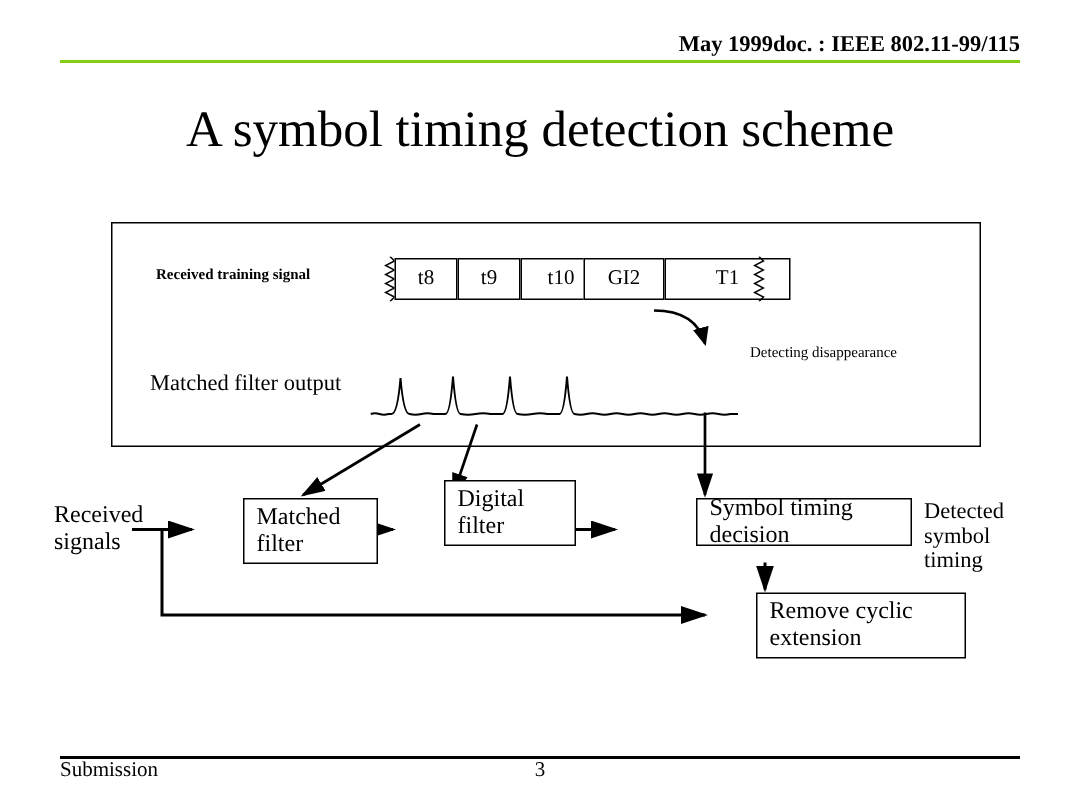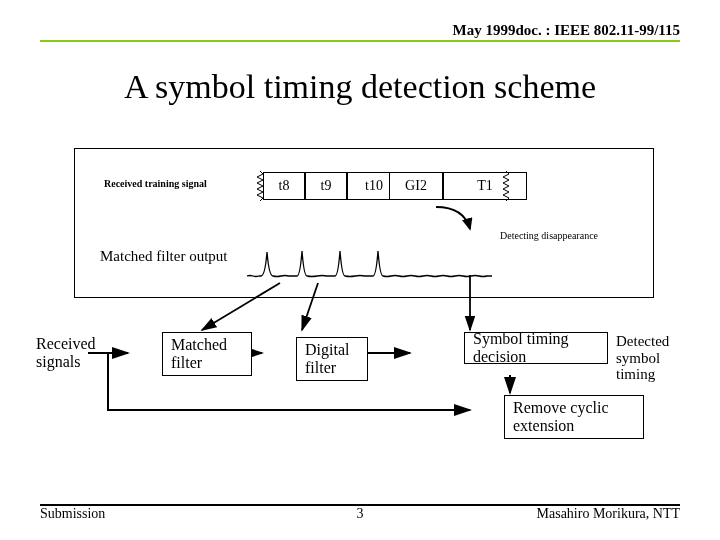--- a/index.html
+++ b/index.html
@@ -192,21 +192,21 @@
 
   <path d="M78,78 L78,135 L440,135" fill="none" stroke="#000" stroke-width="2" marker-end="url(#ah)"></path>
 
   <line x1="480" y1="100" x2="480" y2="118" stroke="#000" stroke-width="2" marker-end="url(#ah)"></line>
 </svg>
 
 <div class="block" style="left:130px;top:332px;width:90px;height:44px">
   <span style="white-space:pre-line">Matched
 filter</span>
 </div>
-<div class="block" style="left:264px;top:337px;width:72px;height:44px">
+<div class="block" style="left:264px;top:320px;width:88px;height:44px">
   <span style="white-space:pre-line">Digital
 filter</span>
 </div>
 <div class="block" style="left:432px;top:332px;width:144px;height:32px">
   <span style="white-space:pre-line">Symbol timing
 decision</span>
 </div>
 <div class="block" style="left:472px;top:395px;width:140px;height:44px">
   <span style="white-space:pre-line">Remove cyclic
 extension</span>
@@ -214,14 +214,13 @@
 
 <div class="dettiming">
   <span>Detected</span><br>
   <span>symbol</span><br>
   <span>timing</span>
 </div>
 
 <div class="pgnum">3</div>
 <div class="footer">
   <span>Submission</span>
-  <span>Masahiro Morikura, NTT</span>
 </div>
 
 </body></html>

